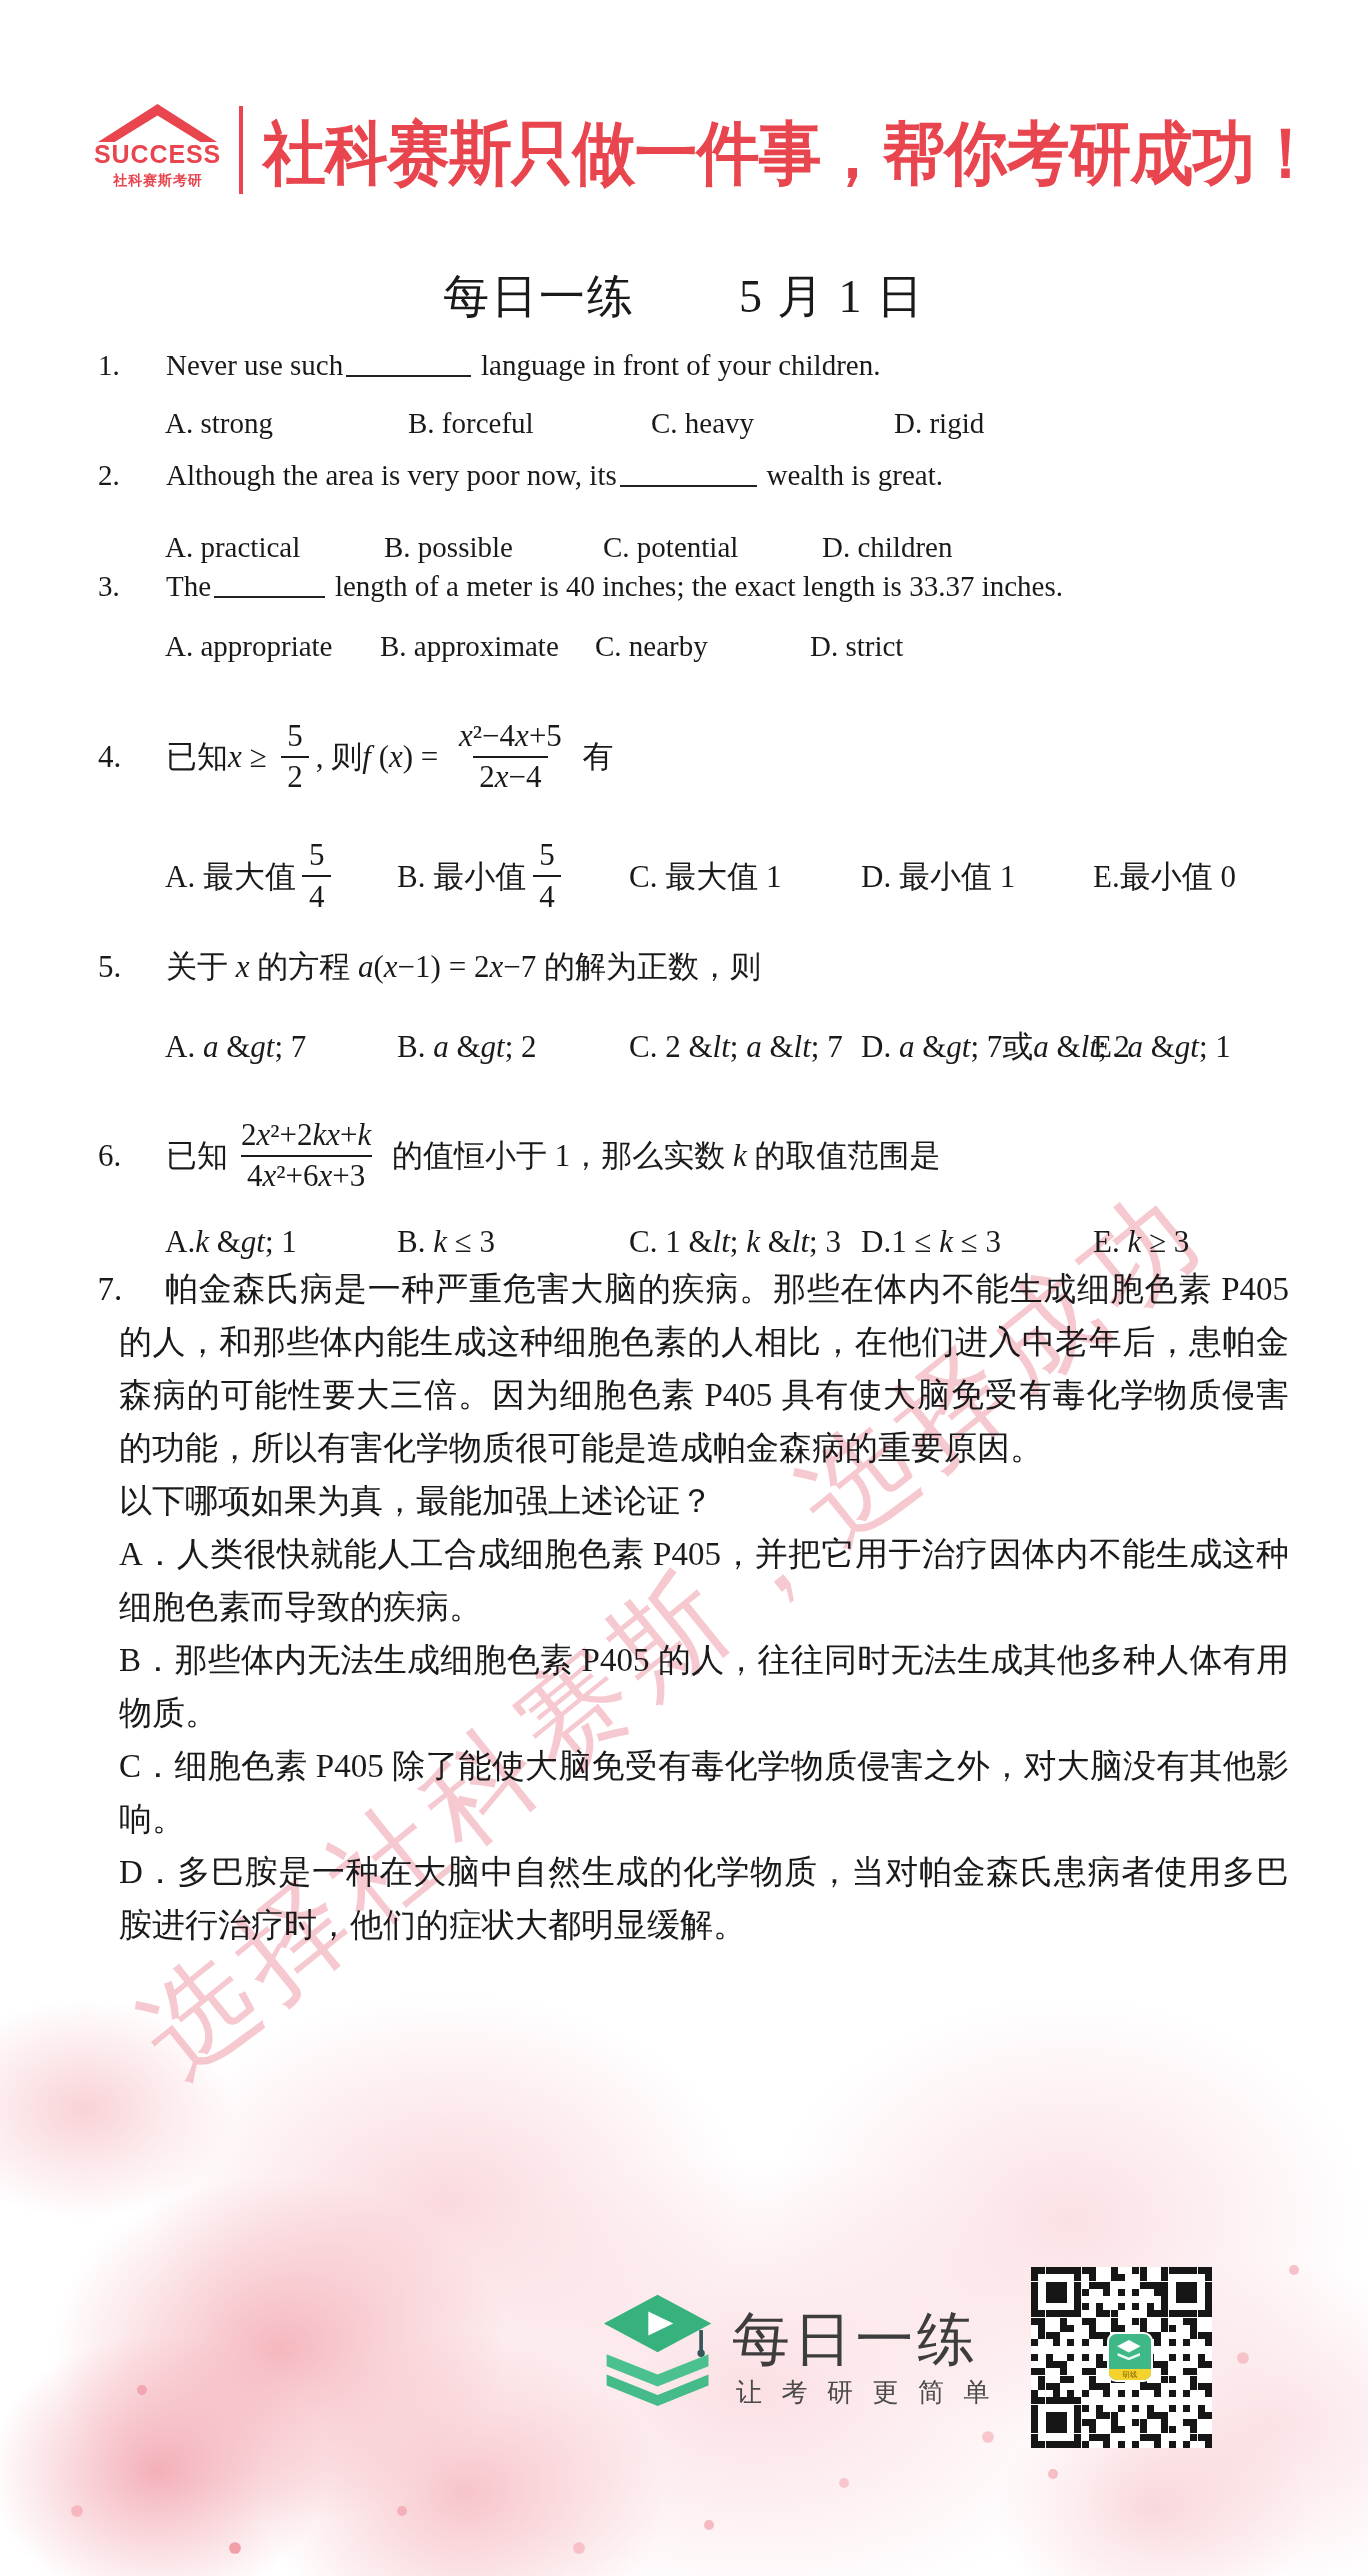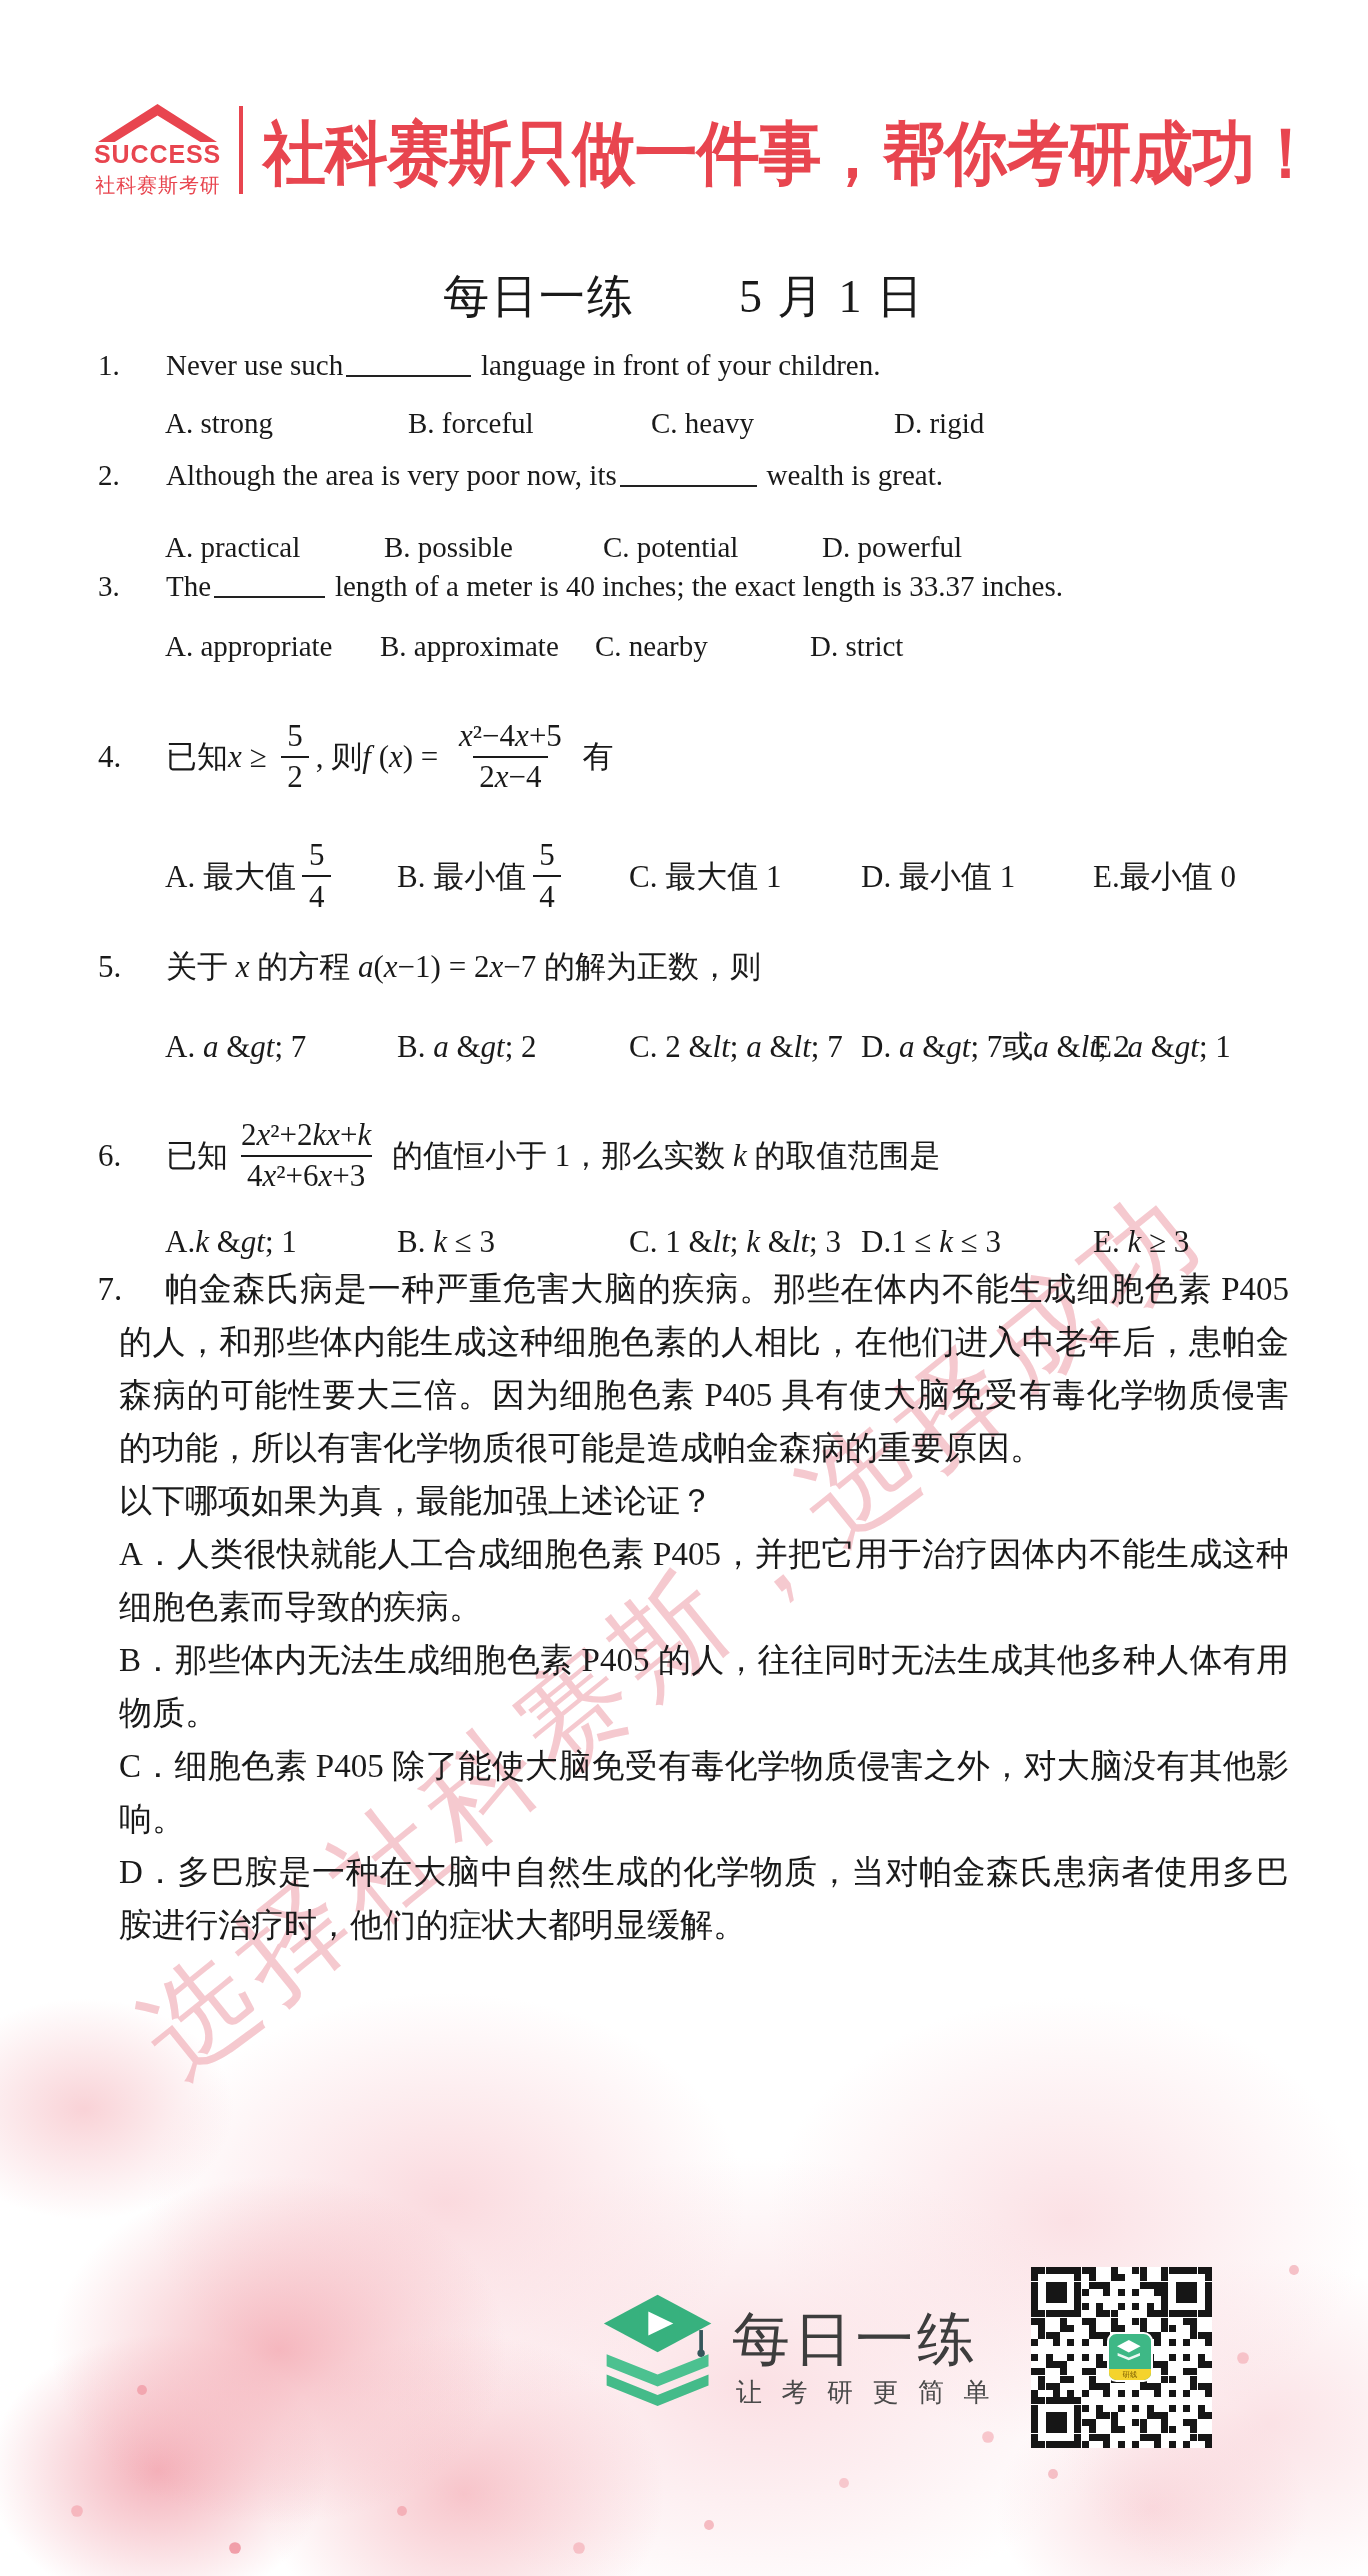--- a/index.html
+++ b/index.html
@@ -6,21 +6,21 @@
   body{
     width:1368px;height:2576px;position:relative;background:#ffffff;overflow:hidden;
     font-family:"Liberation Serif","DejaVu Serif",serif;color:var(--text_dark,#1a1a1a);
   }
   
   .logo-roof{position:absolute;left:98px;top:104px;width:119px;height:38px;
     background:var(--brand_red);clip-path:polygon(50% 0,100% 100%,86% 100%,50% 30%,14% 100%,0 100%);}
   .logo-word{position:absolute;left:94px;top:140px;width:126px;text-align:center;
     font-family:"Liberation Sans",sans-serif;font-weight:700;font-size:25px;color:var(--brand_red);letter-spacing:0.9px;}
   .logo-sub{position:absolute;left:92px;top:172px;width:132px;text-align:center;
-    font-family:"Liberation Sans",sans-serif;font-weight:400;font-size:20px;color:var(--brand_red);letter-spacing:0.9px;}
+    font-family:"Liberation Sans",sans-serif;font-weight:700;font-size:14px;color:var(--brand_red);letter-spacing:0.9px;}
   .divider{position:absolute;left:239px;top:106px;width:3.7px;height:88px;background:var(--brand_red);}
   .slogan{position:absolute;left:263px;top:108px;white-space:nowrap;
     font-family:"Liberation Sans",sans-serif;font-weight:800;font-size:69px;color:var(--brand_red);
     letter-spacing:-0.9px;transform:scaleX(.91);transform-origin:left center;}
   .title{position:absolute;left:0;top:266px;width:100%;text-align:center;font-size:46px;letter-spacing:1.9px;font-weight:400;}
   .title .gap{display:inline-block;width:104px;}
   
   .watermark{position:absolute;left:156px;top:1977px;z-index:1;white-space:nowrap;
     font-size:110px;letter-spacing:11px;color:var(--watermark_pink);opacity:.58;
     transform:rotate(-39deg);transform-origin:left center;font-weight:400;pointer-events:none;}
@@ -131,21 +131,21 @@
       <span class="opt" style="width:219px">
         <span>A. practical</span>
       </span>
       <span class="opt" style="width:219px">
         <span>B. possible</span>
       </span>
       <span class="opt" style="width:219px">
         <span>C. potential</span>
       </span>
       <span class="opt" style="">
-        <span>D. powerful</span>
+        <span>D. children</span>
       </span>
     </div>
     <div class="q en" style="top: 570px;">
       <span class="qnum">3.</span>
       <span class="stem">
         <span>The</span>
         <span class="blank" style="width:111px"></span>
         <span> length of a meter is 40 inches; the exact length is 33.37 inches.</span>
       </span>
     </div>

